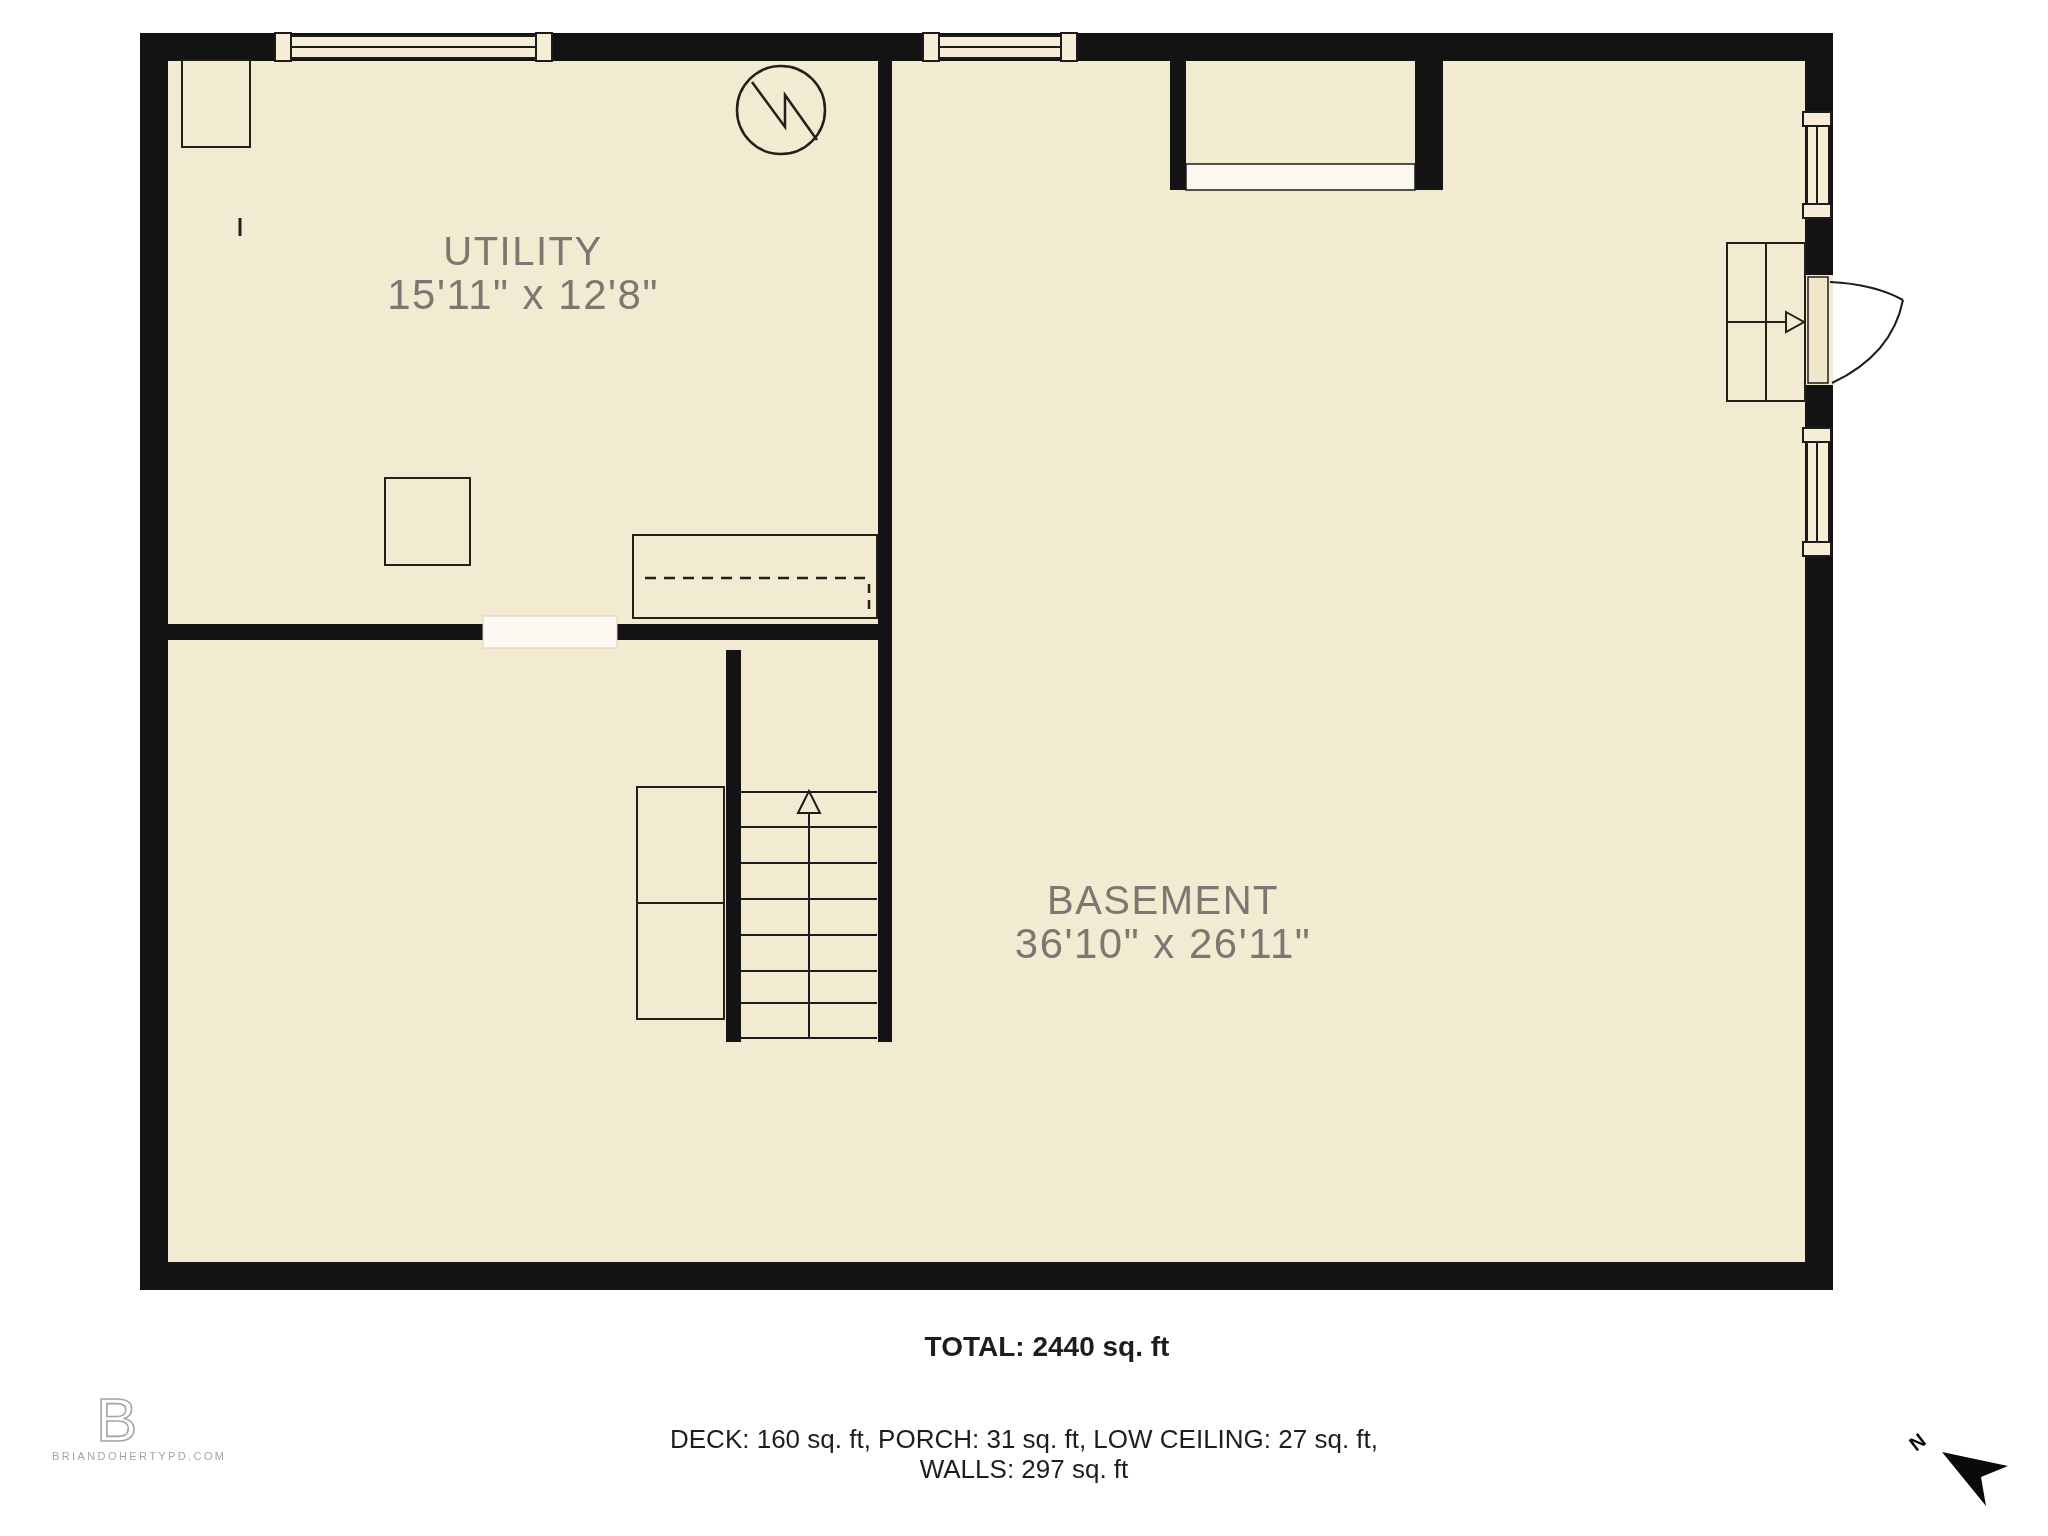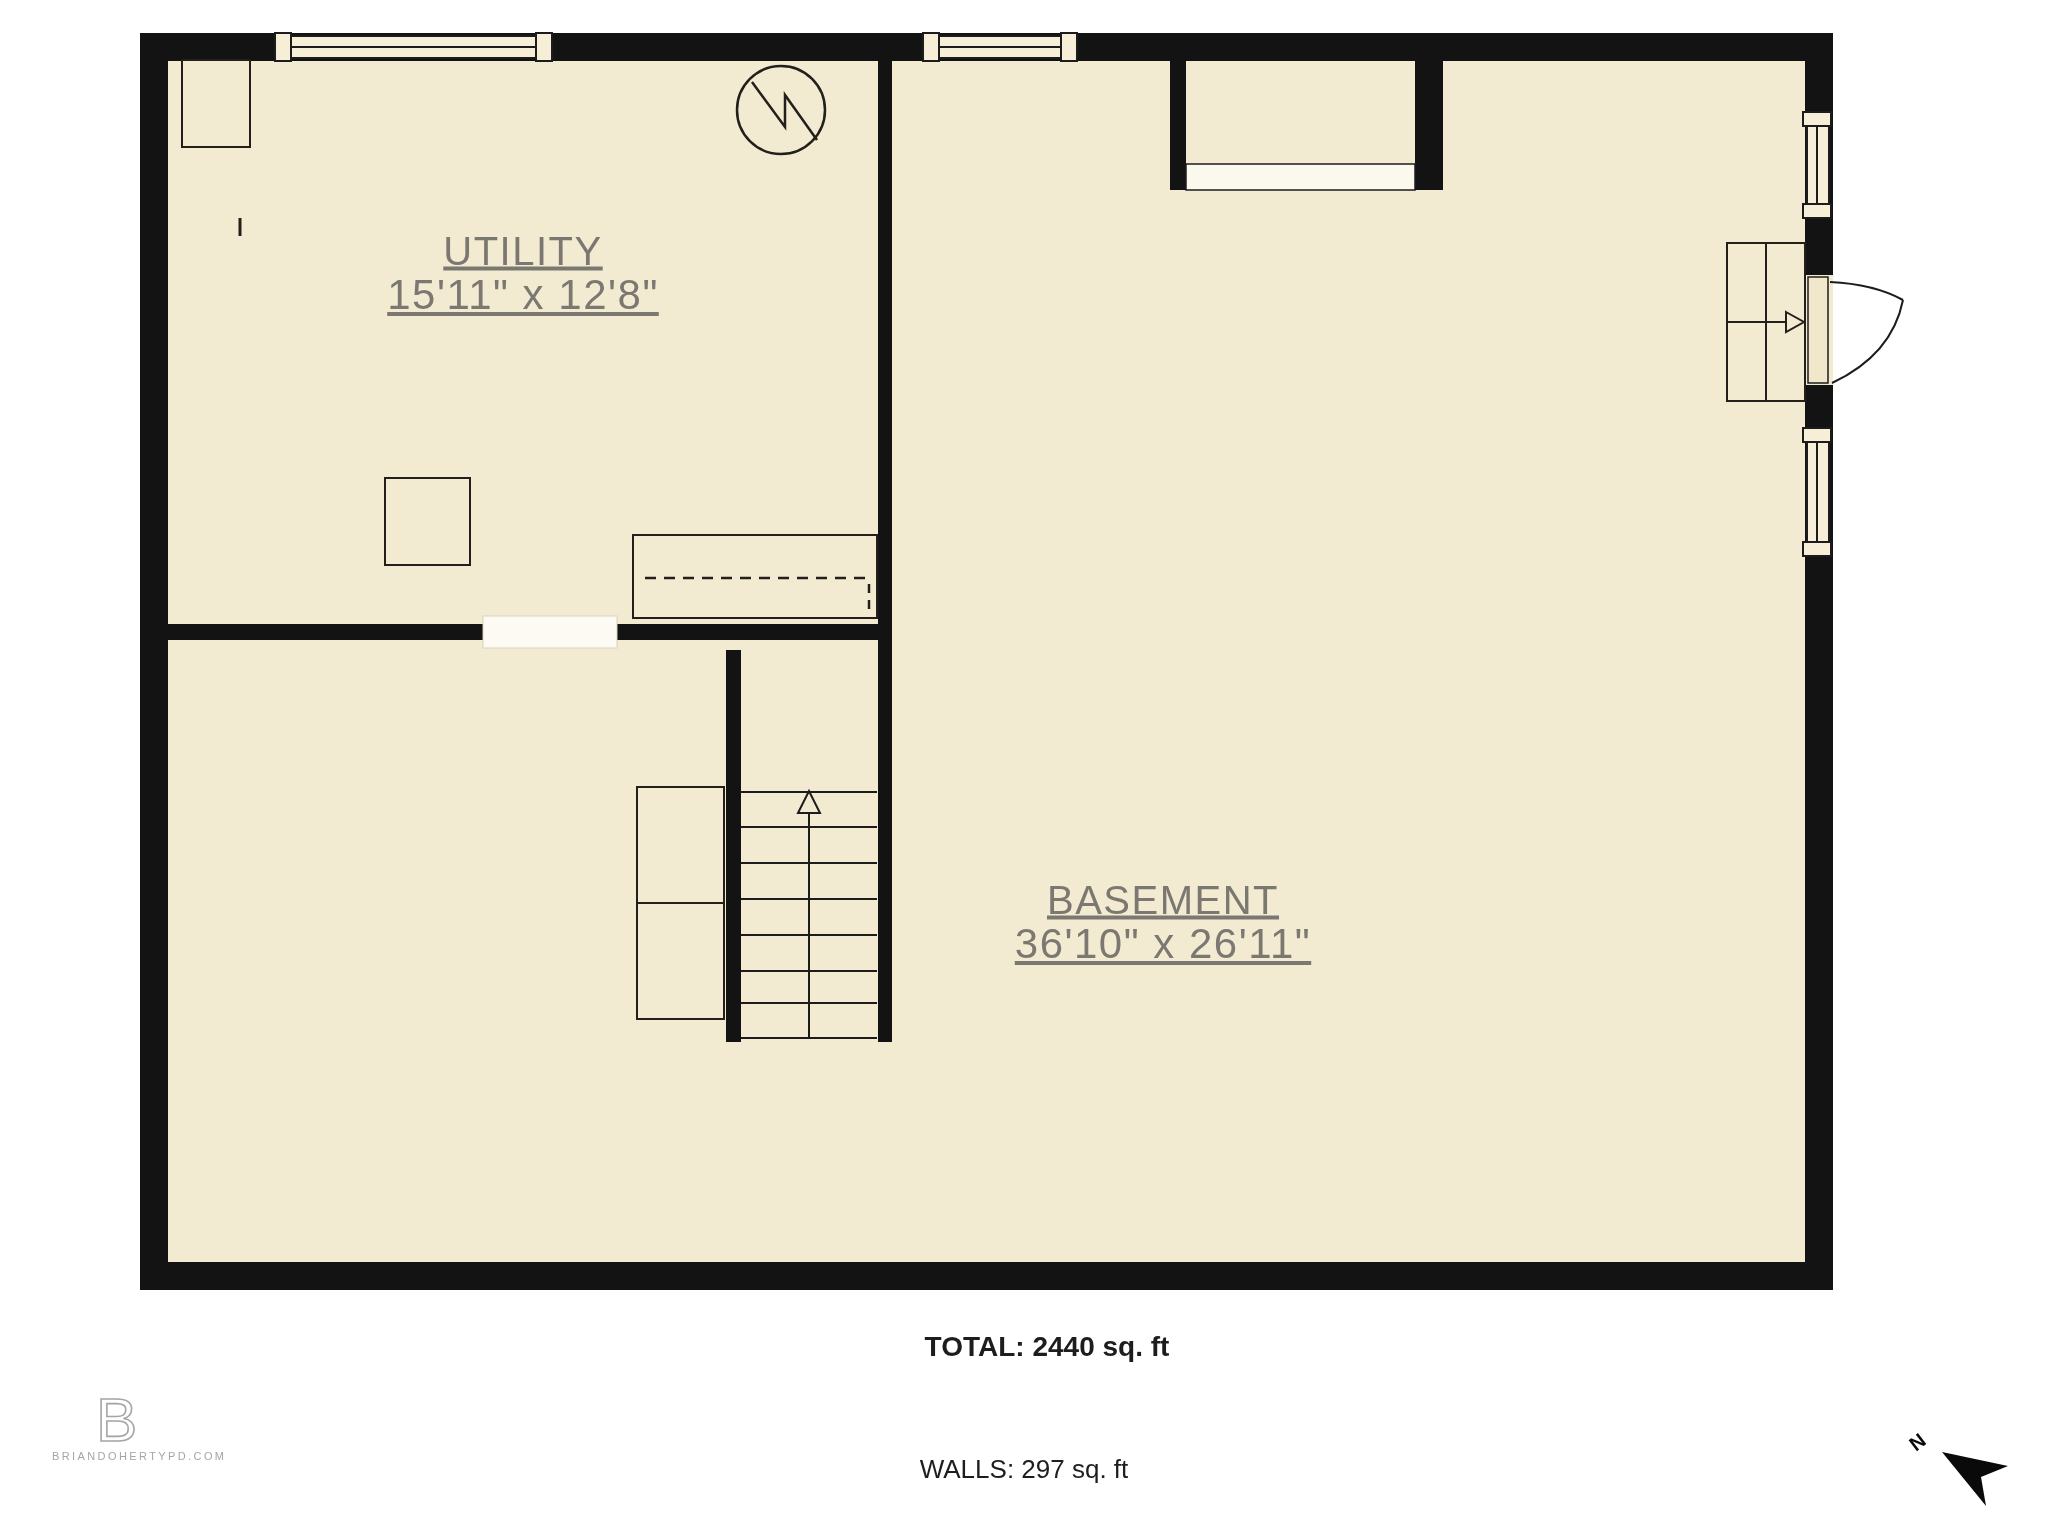--- a/index.html
+++ b/index.html
@@ -3,21 +3,21 @@
 <meta charset="utf-8">
 <style>
   html,body{margin:0;padding:0;background:#ffffff;}
   #canvas{
     position:relative;width:2048px;height:1536px;background:#ffffff;overflow:hidden;
     font-family:"Liberation Sans", sans-serif;
   }
   svg{position:absolute;left:0;top:0;}
   .label{
     position:absolute;transform:translate(-50%,-50%);
-    color:#7b7872;white-space:nowrap;letter-spacing:1.5px;text-decoration:underline;
+    color:#7b7872;white-space:nowrap;letter-spacing:1.5px;
   }
   .room-name{font-size:40px;}
   .room-dims{font-size:42px;}
   .summary{
     position:absolute;left:1024px;transform:translateX(-50%);
     color:#1d1d1d;font-size:26px;white-space:nowrap;letter-spacing:0px;
   }
   .summary.bold{font-weight:bold;font-size:28px;margin-left:23px;}
   .disclaimer{
     position:absolute;left:1024px;transform:translateX(-50%);
@@ -145,17 +145,18 @@
     <text x="96" y="1441" font-size="62" font-weight="300" fill="none" stroke="#a5a5a5" stroke-width="1.6">B</text>
   </svg>
 
   <div class="label room-name" style="left:523px;top:251px;">UTILITY</div>
   <div class="label room-dims" style="left:523px;top:295px;">15'11" x 12'8"</div>
 
   <div class="label room-name" style="left:1163px;top:900px;">BASEMENT</div>
   <div class="label room-dims" style="left:1163px;top:944px;">36'10" x 26'11"</div>
 
   <div class="summary bold" style="top:1331px;">TOTAL: 2440 sq. ft</div>
+  <div class="summary" style="top:1424px;">DECK: 160 sq. ft, PORCH: 31 sq. ft, LOW CEILING: 27 sq. ft,</div>
   <div class="summary" style="top:1454px;">WALLS: 297 sq. ft</div>
 
 
   <div class="website">BRIANDOHERTYPD.COM</div>
 </div>
 
 </body></html>

